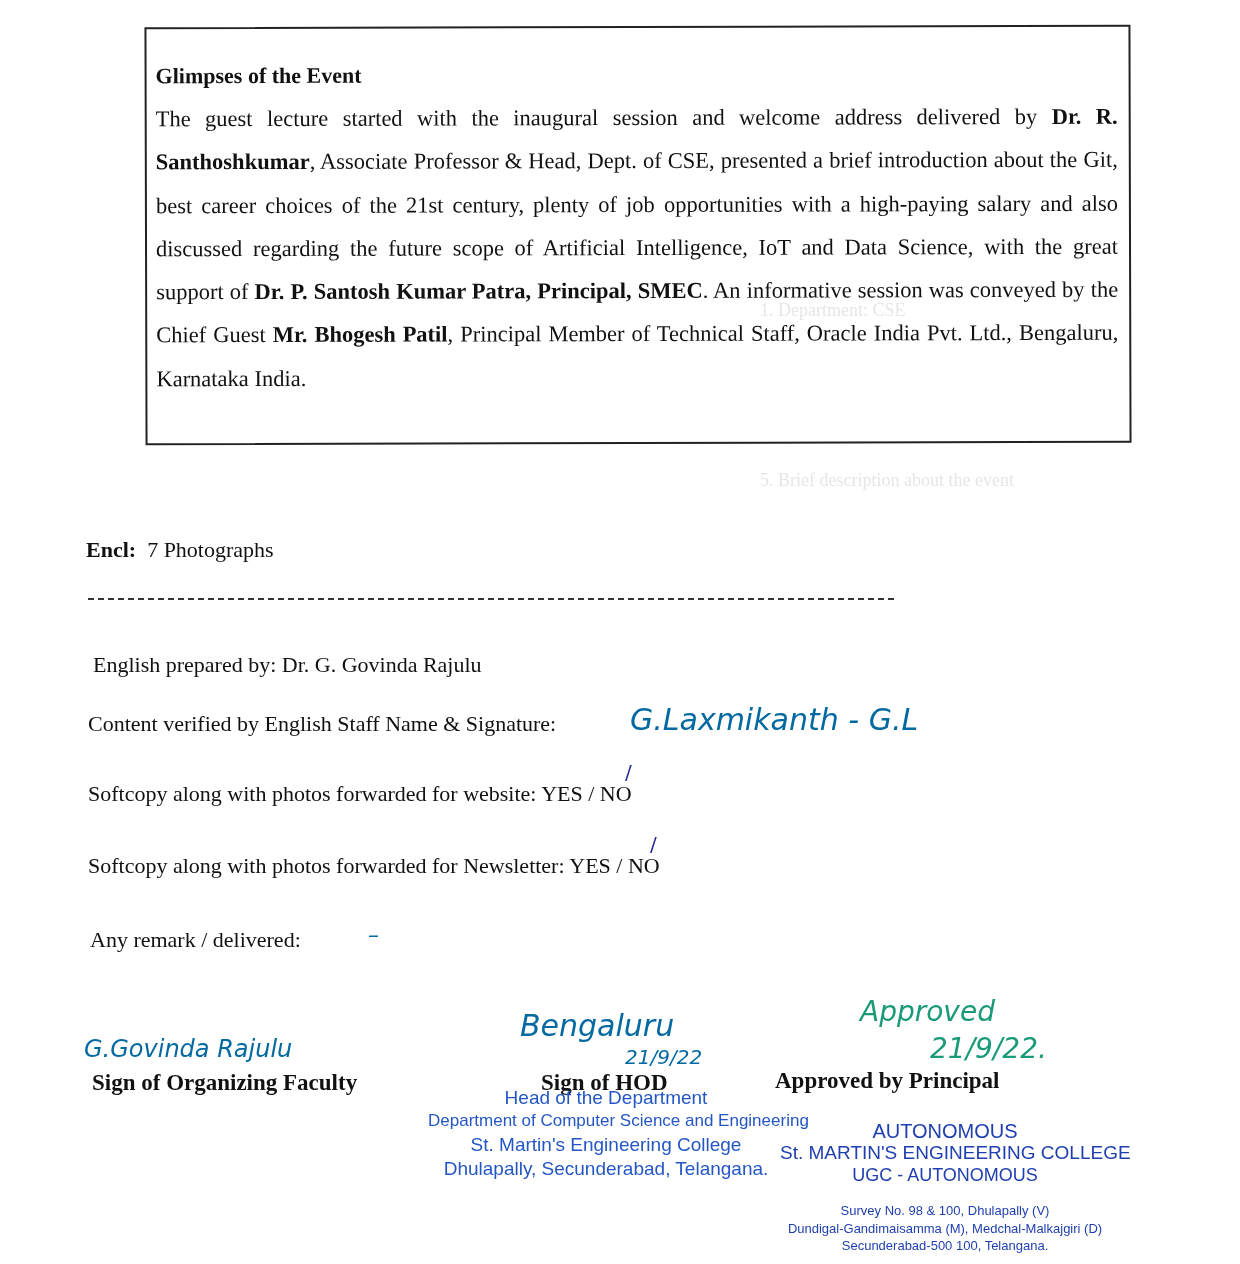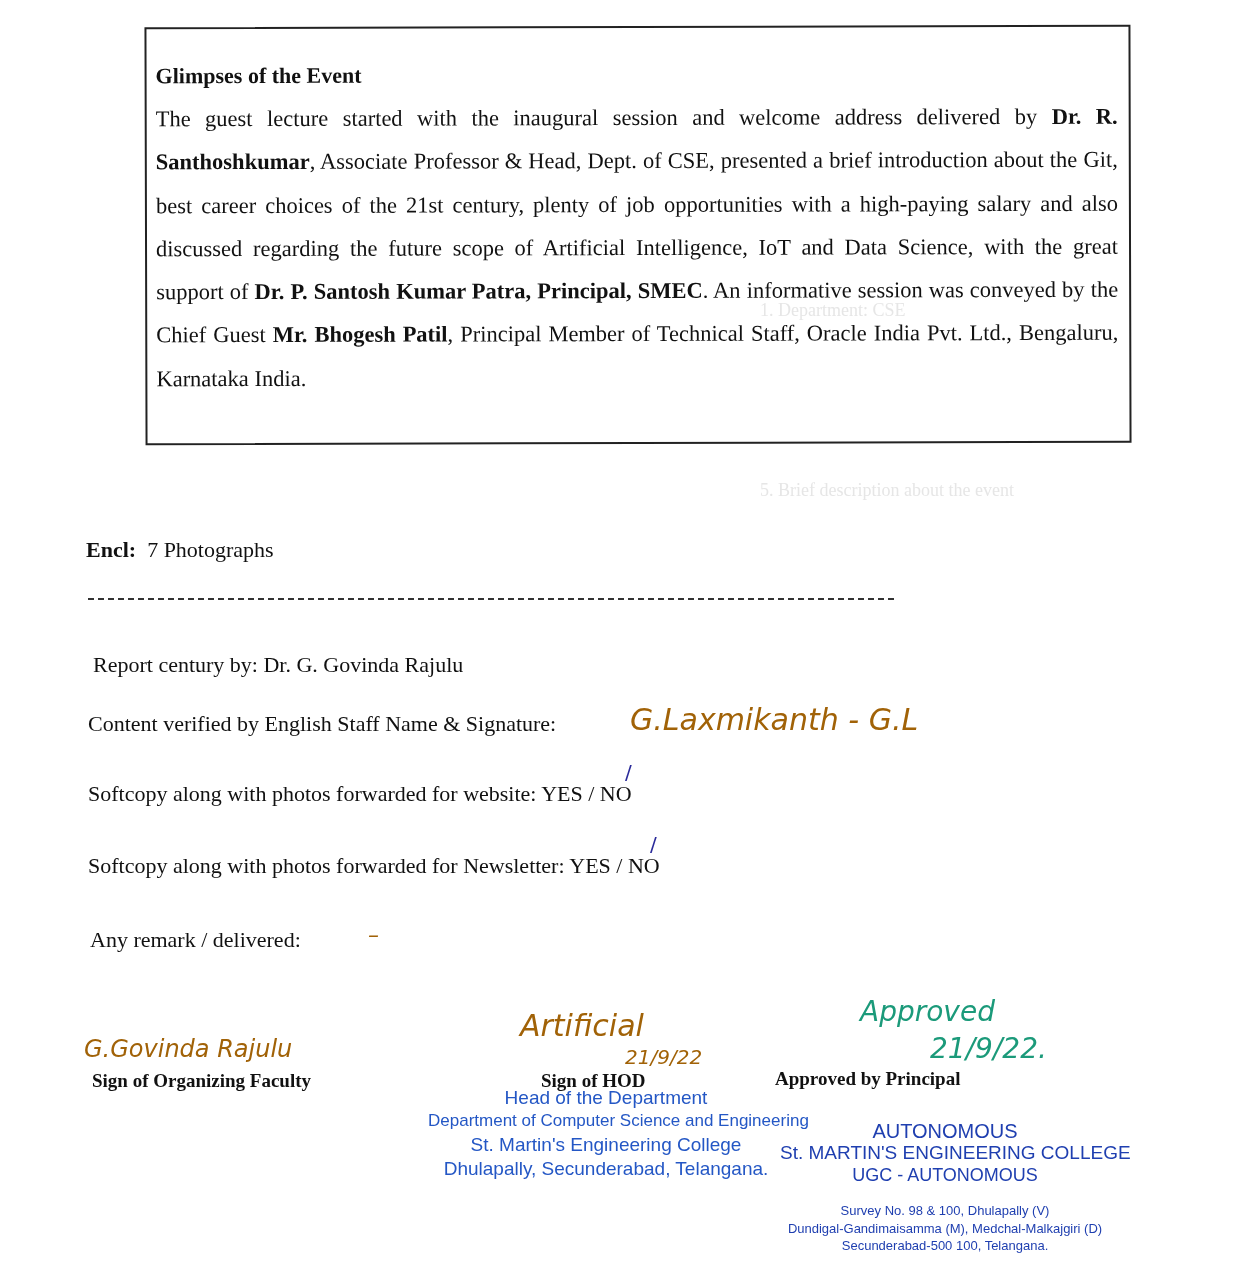--- a/index.html
+++ b/index.html
@@ -16,62 +16,62 @@
     transform: rotate(-0.15deg);
   }
   .box-title { position: absolute; left: 9px; top: 34px; font-weight: bold; font-size: 22px; }
   .box-para {
     position: absolute; left: 9px; top: 68px; width: 962px;
     font-size: 22.5px; line-height: 43.3px; text-align: justify;
   }
   .box-para b { font-weight: bold; }
   .line { position: absolute; font-size: 22px; white-space: nowrap; text-align: center; }
   .dash { position: absolute; left: 88px; top: 598px; width: 806px; border-top: 2px dashed #333; }
-  .sig { position: absolute; font-family: "DejaVu Sans", sans-serif; font-style: italic; color: #a16207; white-space: nowrap; }
-  .sig-label { position: absolute; font-weight: bold; font-size: 19px; white-space: nowrap; text-align: center; }
+  .sig { position: absolute; font-family: "DejaVu Sans", sans-serif; font-style: italic; color: #0369a1; white-space: nowrap; }
+  .sig-label { position: absolute; font-weight: bold; font-size: 23px; white-space: nowrap; text-align: center; }
   .stamp { position: absolute; font-family: "Liberation Sans", sans-serif; color: #2457c5; text-align: center; white-space: nowrap; }
   .stamp2 { color: #1f3fb0; }
   .tick { position: absolute; color: #2a2a9a; font-size: 20px; font-family: "DejaVu Sans", sans-serif; }
 </style>
 </head>
 <body>
 
 <div class="ghost" style="left:760px;top:300px;">1. Department: CSE</div>
-<div class="ghost" style="left:760px;top:470px;margin-top:10px;">5. Brief description about the event</div>
+<div class="ghost" style="left:760px;top:470px;">5. Brief description about the event</div>
 
 <div class="box">
   <div class="box-title">Glimpses of the Event</div>
   <div class="box-para"><span>The guest lecture started with the inaugural session and welcome address delivered by </span><b>Dr. R. Santhoshkumar</b><span>, Associate Professor &amp; Head, Dept. of CSE, presented a brief introduction about the Git, best career choices of the 21st century, plenty of job opportunities with a high-paying salary and also discussed regarding the future scope of Artificial Intelligence, IoT and Data Science, with the great support of </span><b>Dr. P. Santosh Kumar Patra, Principal, SMEC</b><span>. An informative session was conveyed by the Chief Guest </span><b>Mr. Bhogesh Patil</b><span>, Principal Member of Technical Staff, Oracle India Pvt. Ltd., Bengaluru, Karnataka India.</span></div>
 </div>
 
 <div class="line" style="left:86px;top:537px;">
   <b>Encl:</b>&nbsp;
   <span>7 Photographs</span>
 </div>
 
 <div class="dash"></div>
 
-<div class="line" style="left:93px;top:652px;">Report century by: Dr. G. Govinda Rajulu</div>
+<div class="line" style="left:93px;top:652px;">English prepared by: Dr. G. Govinda Rajulu</div>
 
 <div class="line" style="left:88px;top:711px;">Content verified by English Staff Name &amp; Signature:</div>
 <div class="sig" style="left:630px;top:702px;font-size:30px;">G.Laxmikanth - G.L</div>
 
 <div class="line" style="left:88px;top:781px;">Softcopy along with photos forwarded for website: YES / NO</div>
 <div class="tick" style="left:625px;top:760px;">/</div>
 
 <div class="line" style="left:88px;top:853px;">Softcopy along with photos forwarded for Newsletter: YES / NO</div>
 <div class="tick" style="left:650px;top:832px;">/</div>
 
 <div class="line" style="left:90px;top:927px;">Any remark / delivered:</div>
 <div class="sig" style="left:368px;top:922px;font-size:22px;">–</div>
 
 <div class="sig" style="left:84px;top:1035px;font-size:24px;text-align:right;">G.Govinda Rajulu</div>
 <div class="sig-label" style="left:92px;top:1070px;">Sign of Organizing Faculty</div>
 
-<div class="sig" style="left:520px;top:1008px;font-size:30px;">Artificial</div>
+<div class="sig" style="left:520px;top:1008px;font-size:30px;">Bengaluru</div>
 <div class="sig" style="left:625px;top:1045px;font-size:20px;">21/9/22</div>
 <div class="sig-label" style="left:541px;top:1070px;">Sign of HOD</div>
 <div class="stamp" style="left:428px;top:1087px;width:356px;">
   <div style="font-size:19px;line-height:22px;">Head of the Department</div>
   <div style="font-size:17px;line-height:24px;">Department of Computer Science and Engineering</div>
   <div style="font-size:19px;line-height:24px;">St. Martin's Engineering College</div>
   <div style="font-size:19px;line-height:24px;">Dhulapally, Secunderabad, Telangana.</div>
 </div>
 
 <div class="sig" style="left:860px;top:995px;font-size:28px;color:#1b9a7a;">Approved</div>

